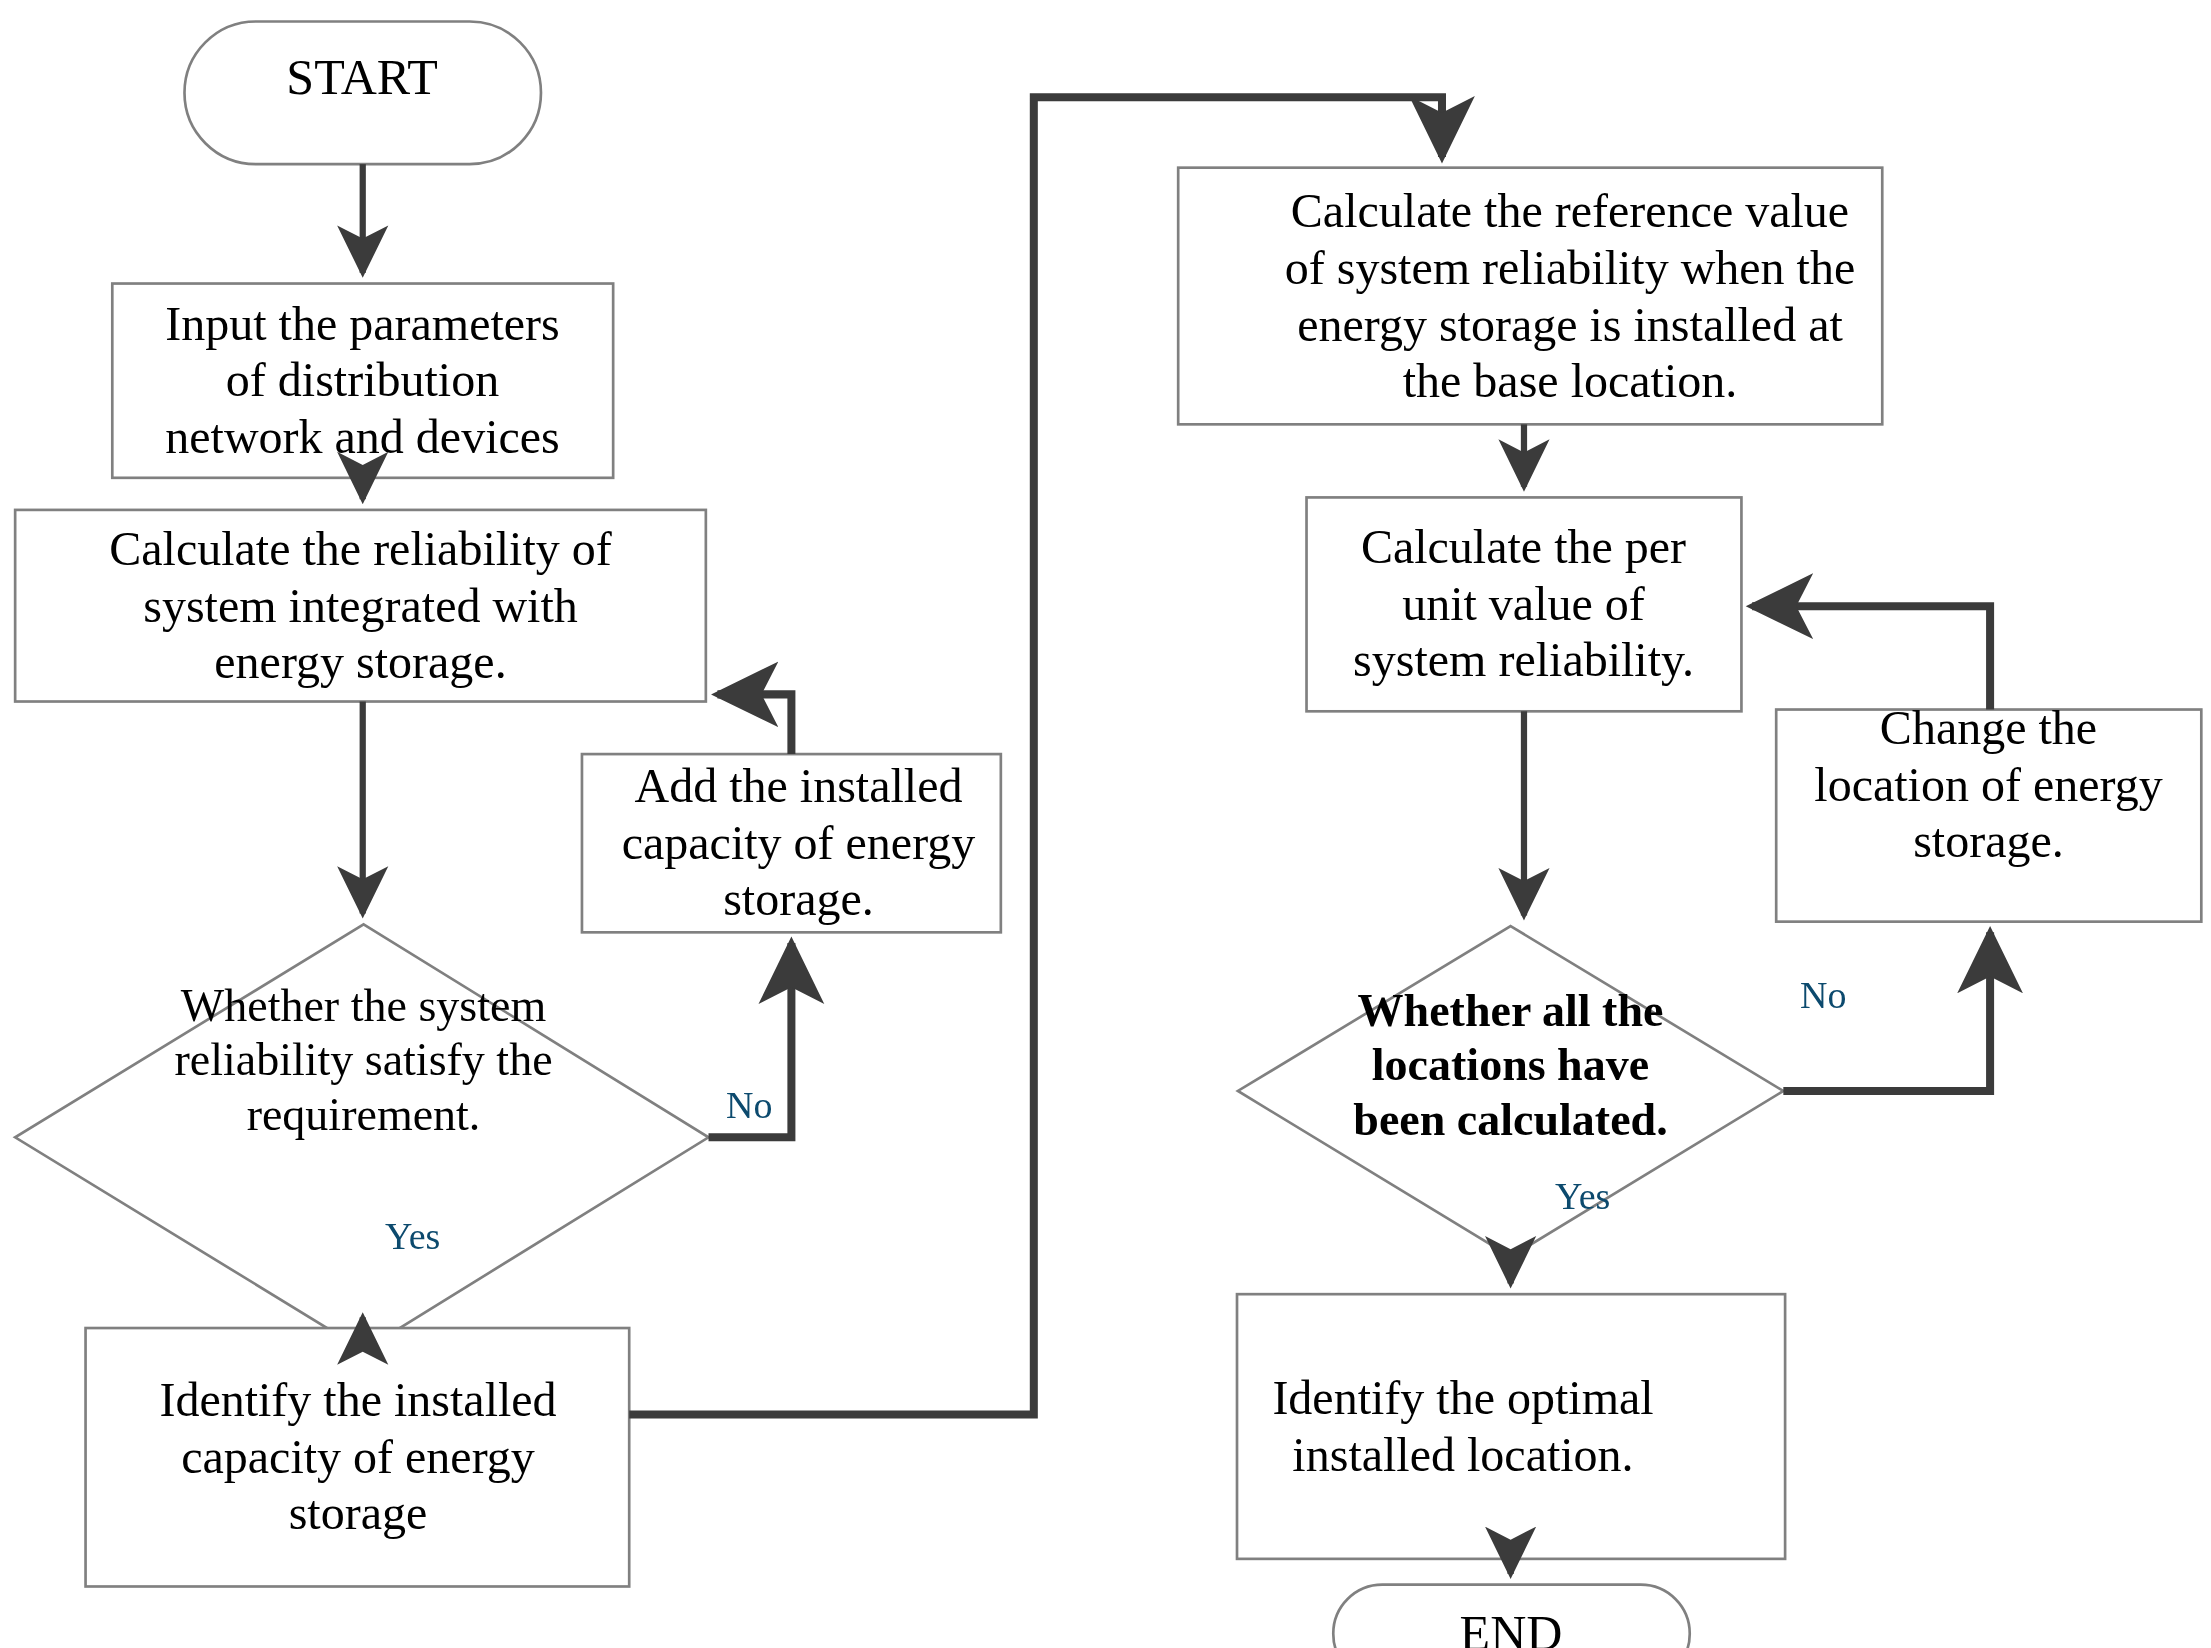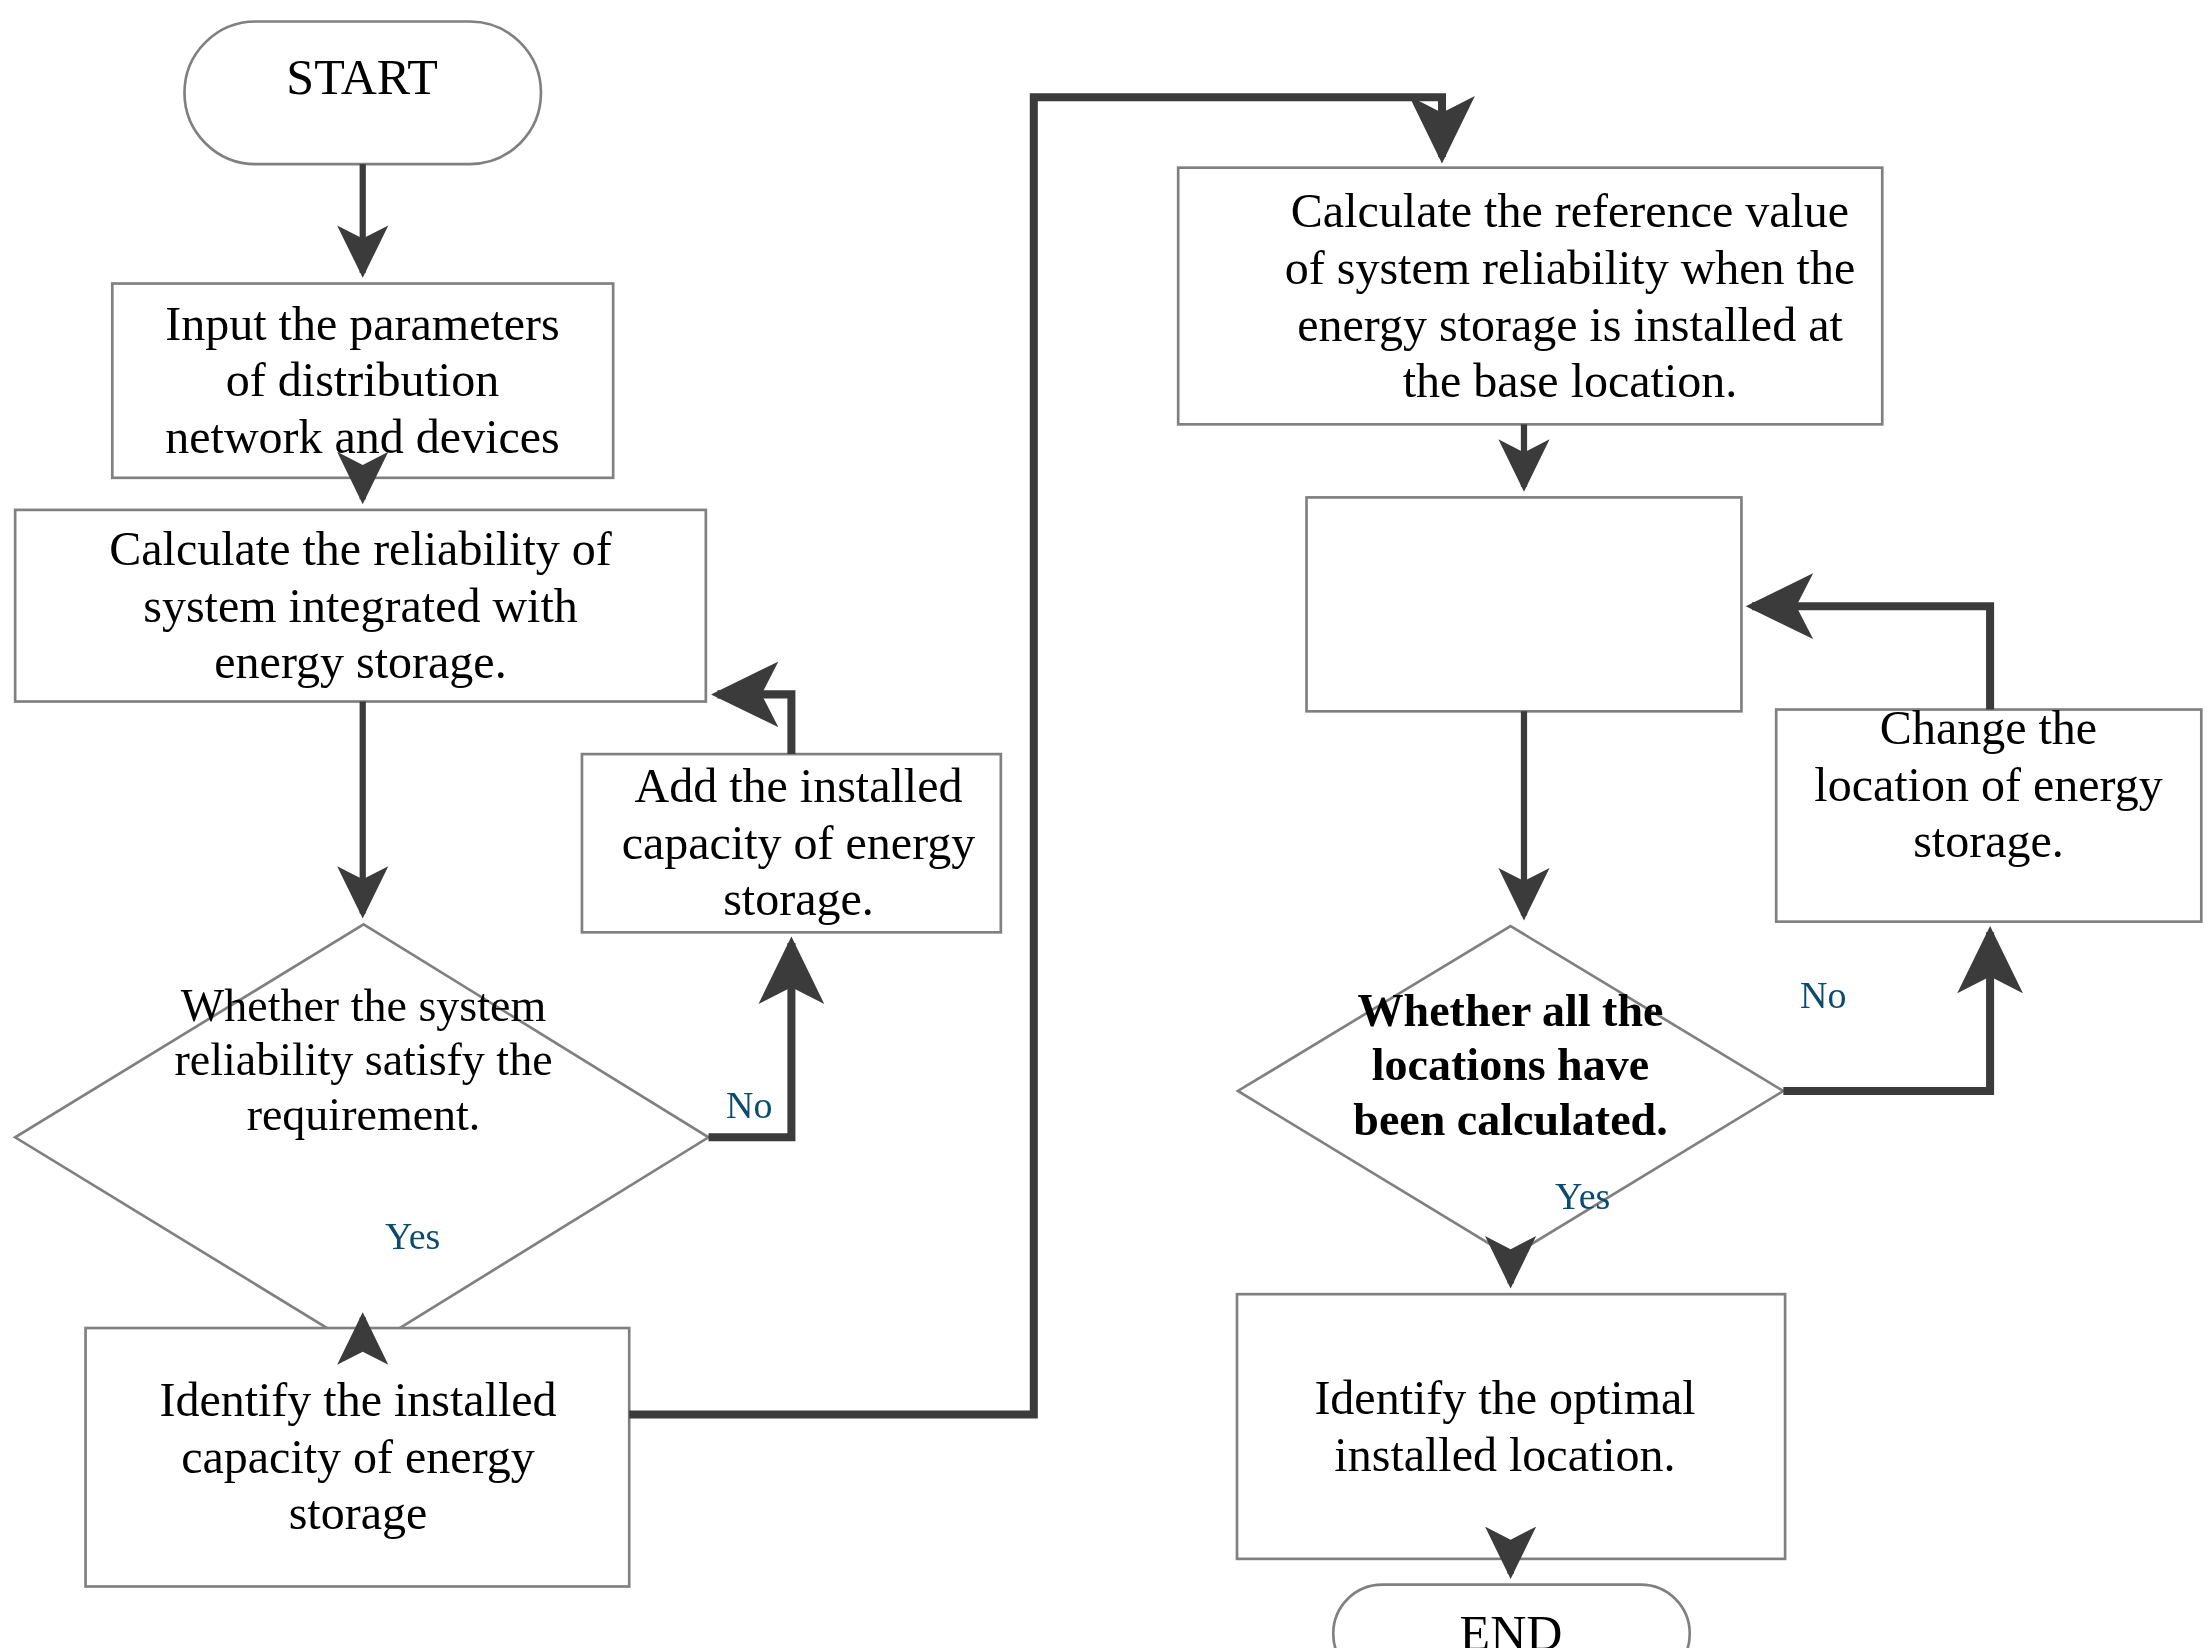--- a/index.html
+++ b/index.html
@@ -126,30 +126,33 @@
 
   <div class="node-text t-process" style="left:86px; top:1328px; width:544px; height:258px;">Identify the installed
 capacity of energy
 storage</div>
 
   <div class="node-text t-process" style="left:1178px; top:168px; width:784px; height:257px;">Calculate the reference value
 of system reliability when the
 energy storage is installed at
 the base location.</div>
 
+  <div class="node-text t-process" style="left:1306px; top:497px; width:435px; height:214px;">Calculate the per
+unit value of
+system reliability.</div>
 
   <div class="node-text t-process" style="left:1776px; top:709px; width:425px; height:152px;">Change the
 location of energy
 storage.</div>
 
   <div class="node-text t-decision" style="left:1292px; top:981px; width:437px; height:169px;font-weight:bold;">Whether all the
 locations have
 been calculated.</div>
 
-  <div class="node-text t-process" style="left:1209px; top:1294px; width:592px; height:265px;">Identify the optimal
+  <div class="node-text t-process" style="left:1167px; top:1294px; width:592px; height:265px;">Identify the optimal
 installed location.</div>
 
   <div class="node-text t-terminal" style="left:1333px; top:1584px; width:356px; height:98px;">END</div>
 
   <div class="edge-label" style="left:726px; top:1083px;">No</div>
 
   <div class="edge-label" style="left:385px; top:1214px;">Yes</div>
 
   <div class="edge-label" style="left:1800px; top:973px;">No</div>
 

